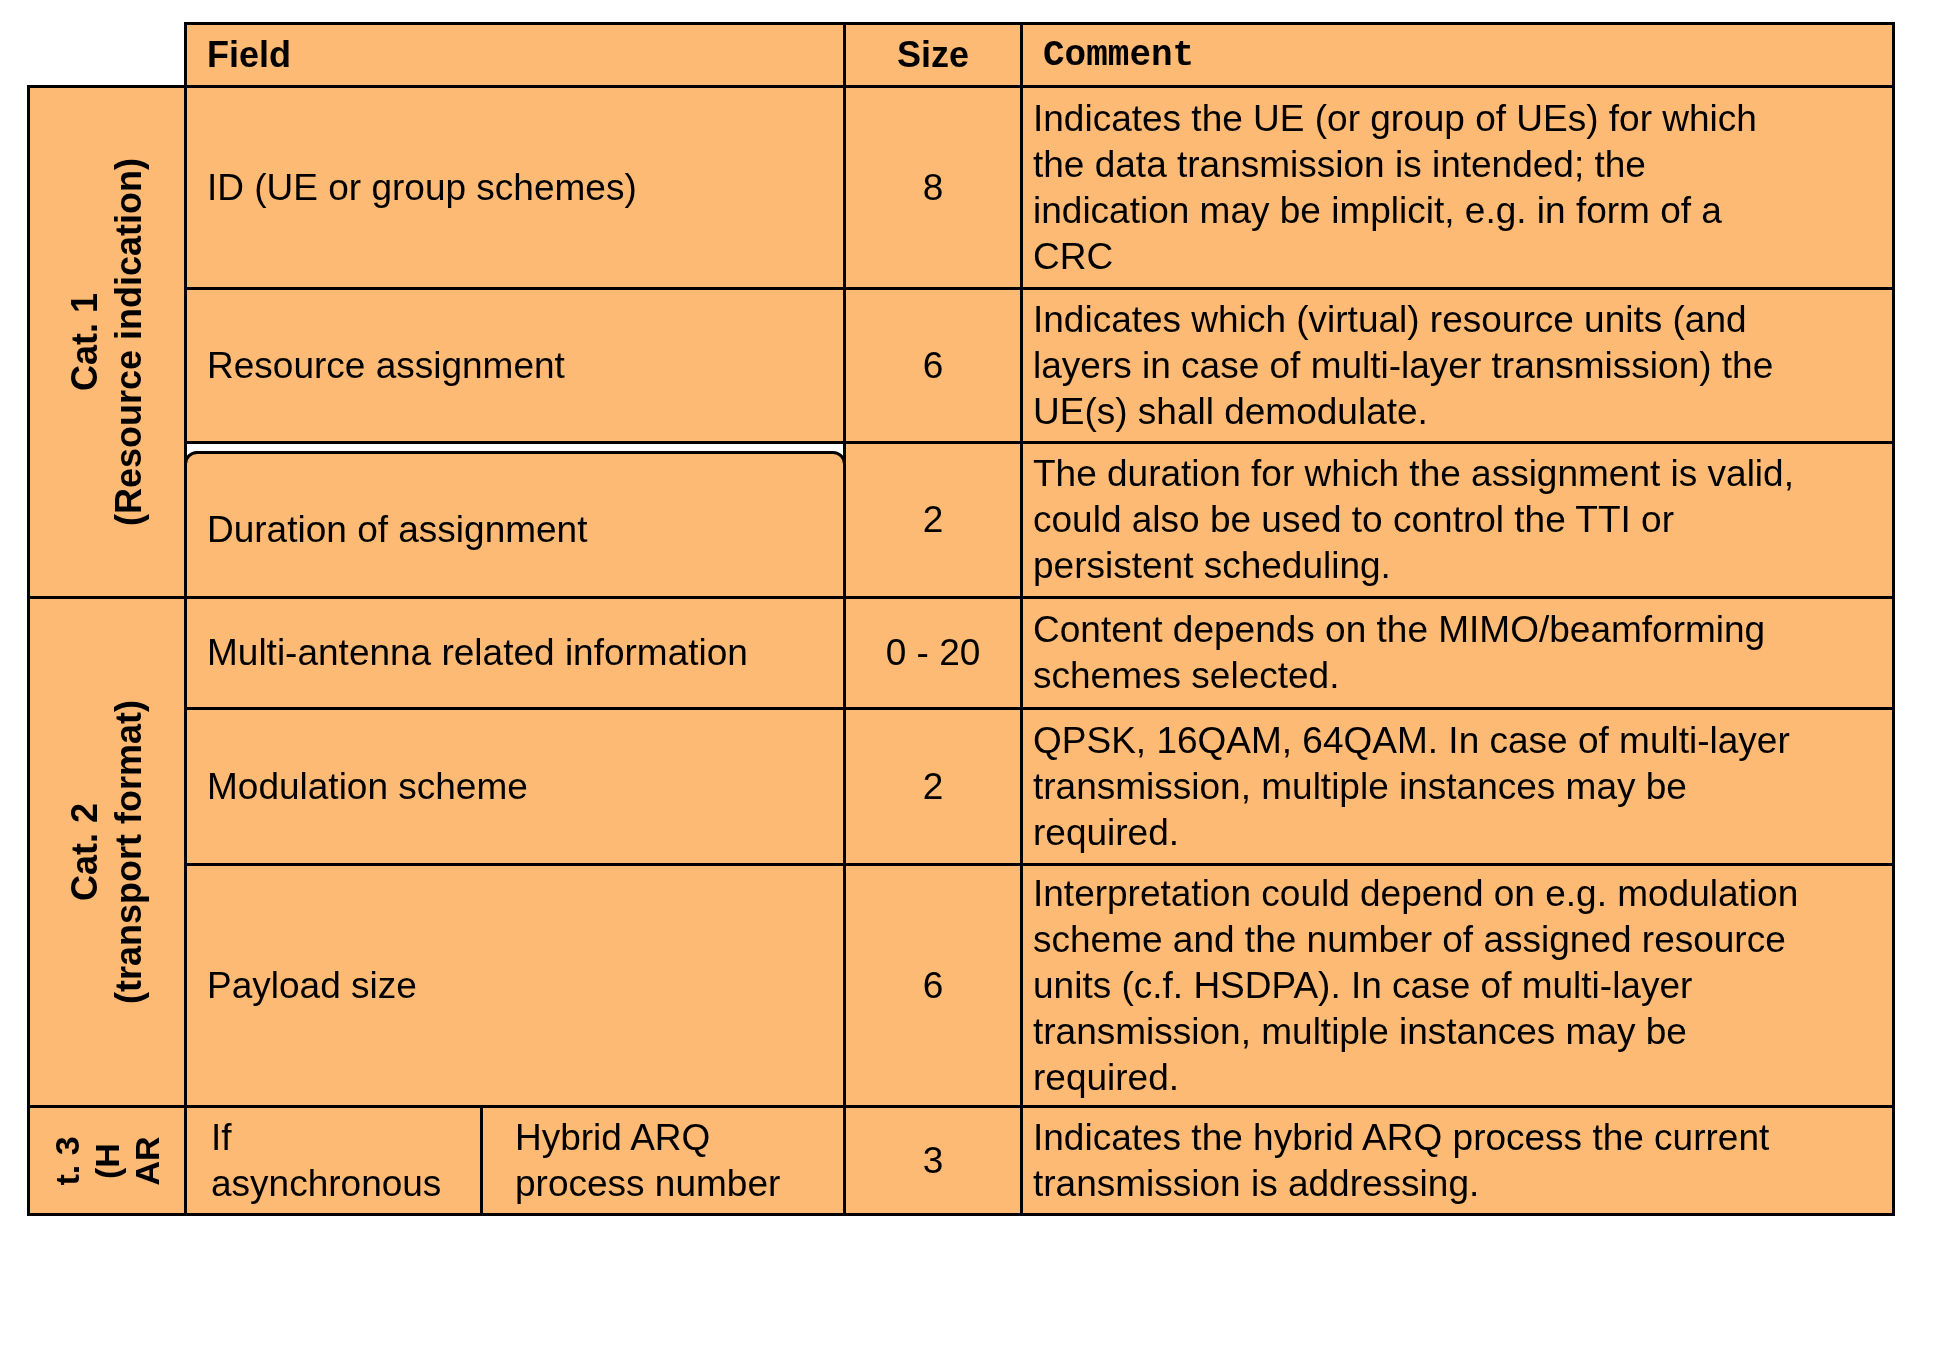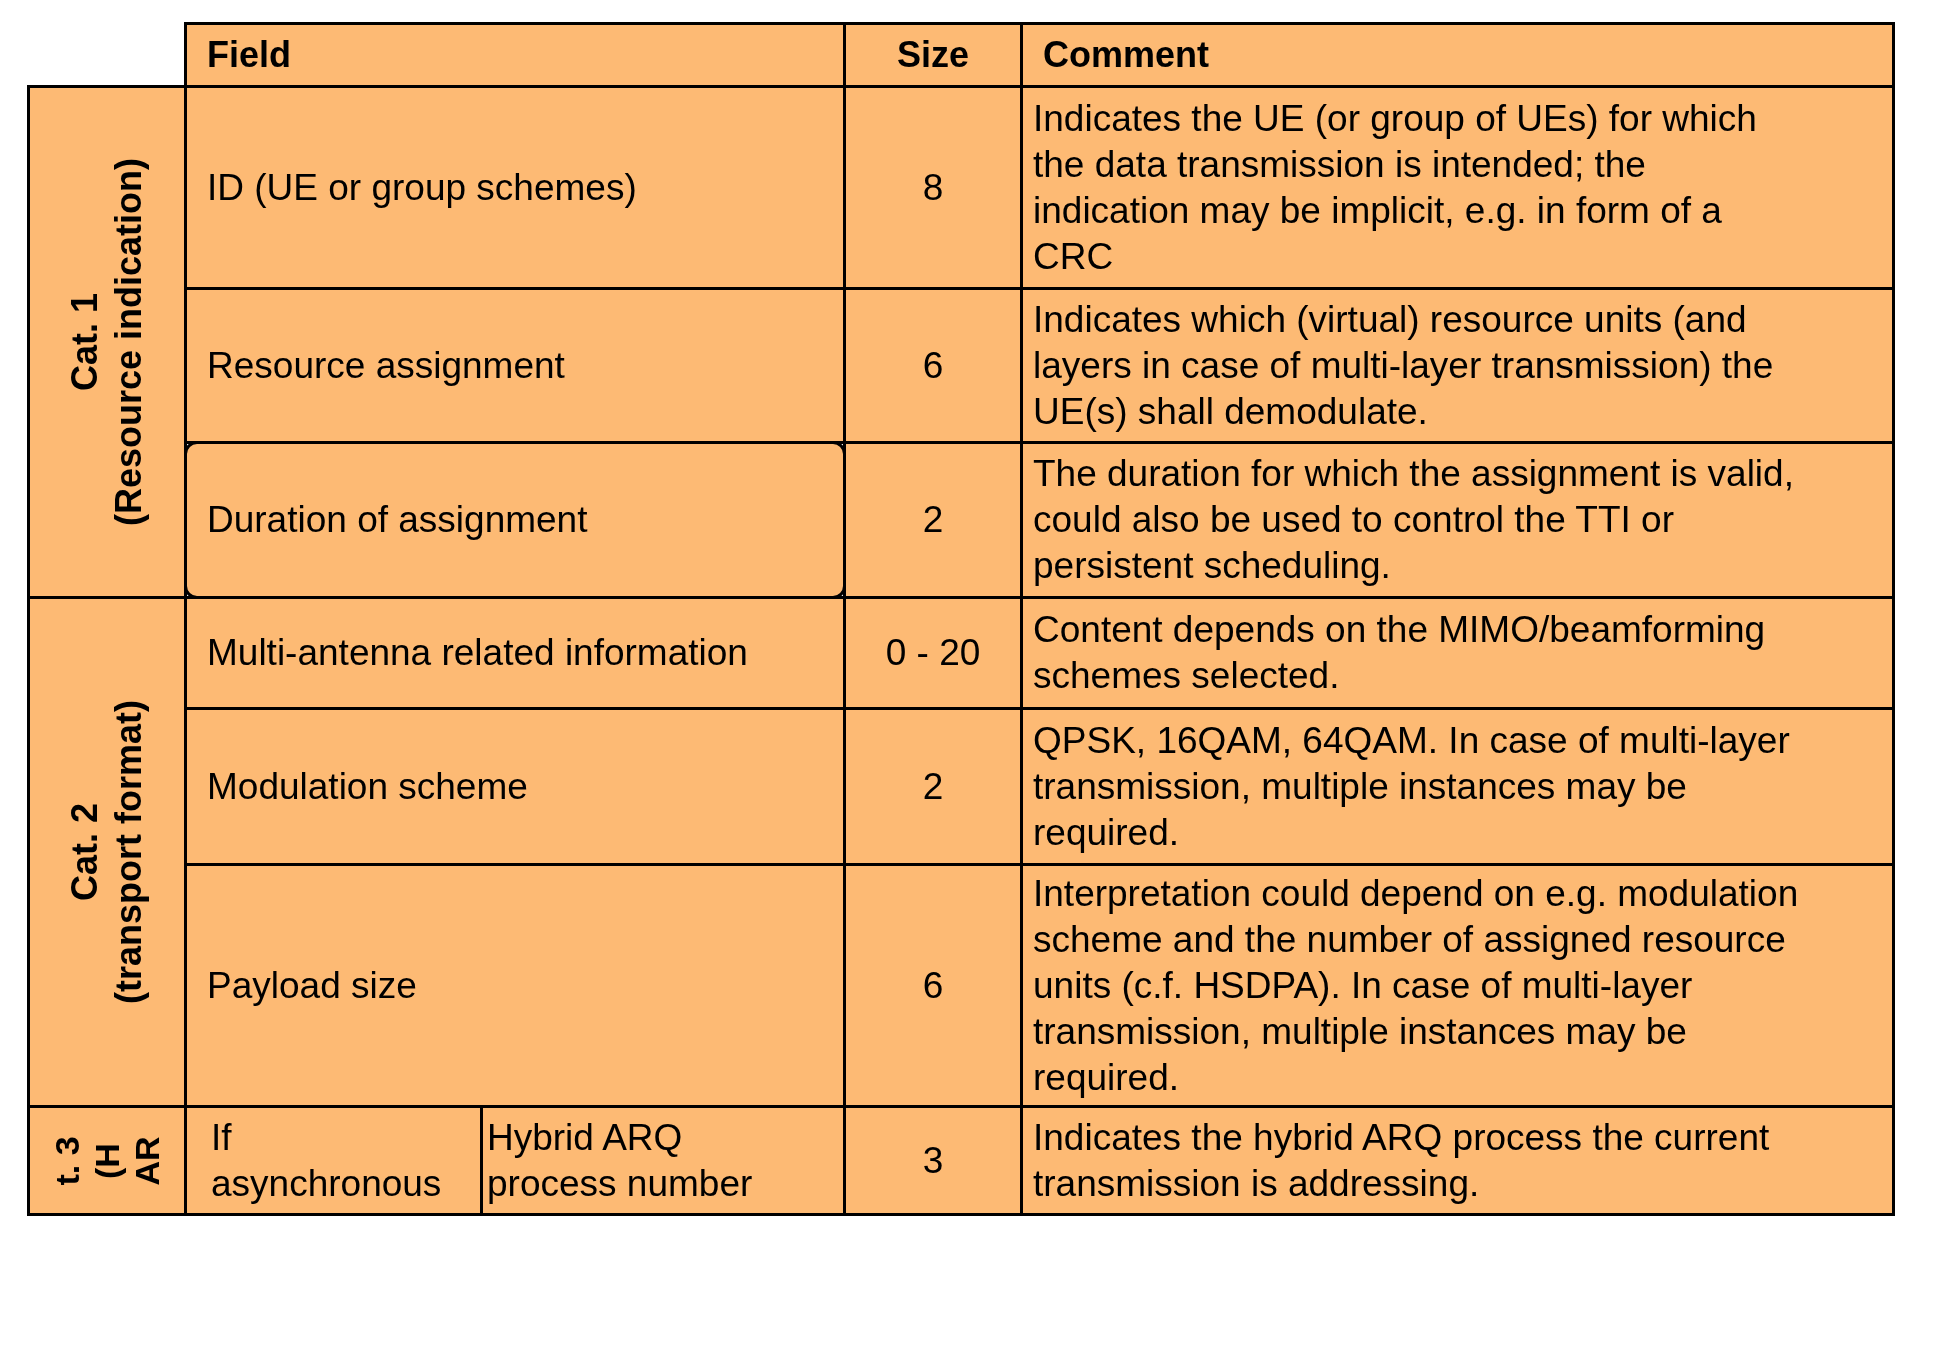--- a/index.html
+++ b/index.html
@@ -22,21 +22,21 @@
 <body>
 
 <div class="tbl">
 
   <div class="cell left" style="left:184px; top:22px; width:662px; height:66px;">
     <span class="hdr">Field</span>
   </div>
   <div class="cell center" style="left:843px; top:22px; width:180px; height:66px;">
     <span class="hdr">Size</span>
   </div>
-  <div class="cell left" style="left:1020px; top:22px; width:875px; height:66px;">
+  <div class="cell left" style="left:1020px; top:22px; width:875px; height:66px;font-family:Liberation Mono, monospace;">
     <span class="hdr">Comment</span>
   </div>
 
   <div class="cell cat" style="left:27px; top:85px; width:160px; height:514px;">
     <span class="rot">Cat. 1
 (Resource indication)</span>
   </div>
   <div class="cell cat" style="left:27px; top:596px; width:160px; height:512px;">
     <span class="rot">Cat. 2
 (transport format)</span>
@@ -65,21 +65,21 @@
   </div>
   <div class="cell center" style="left:843px; top:287px; width:180px; height:157px;">
     <span class="txt">6</span>
   </div>
   <div class="cell comment" style="left:1020px; top:287px; width:875px; height:157px;">
     <span class="txt">Indicates which (virtual) resource units (and
 layers in case of multi-layer transmission) the
 UE(s) shall demodulate.</span>
   </div>
 
-  <div class="cell left" style="left:184px; top:441px; width:662px; height:158px;border-radius:13px;">
+  <div class="cell left" style="left:184px; top:451px; width:662px; height:158px;border-radius:13px;">
     <span class="txt">Duration of assignment</span>
   </div>
   <div class="cell center" style="left:843px; top:441px; width:180px; height:158px;">
     <span class="txt">2</span>
   </div>
   <div class="cell comment" style="left:1020px; top:441px; width:875px; height:158px;">
     <span class="txt">The duration for which the assignment is valid,
 could also be used to control the TTI or
 persistent scheduling.</span>
   </div>
@@ -118,21 +118,21 @@
 scheme and the number of assigned resource
 units (c.f. HSDPA). In case of multi-layer
 transmission, multiple instances may be
 required.</span>
   </div>
 
   <div class="cell left" style="left:184px; top:1105px; width:299px; height:111px; padding-left:24px;">
     <span class="txt">If
 asynchronous</span>
   </div>
-  <div class="cell left" style="left:480px; top:1105px; width:366px; height:111px; padding-left:4px;">
+  <div class="cell left" style="left:480px; top:1105px; width:366px; height:111px; padding-left:32px;">
     <span class="txt">Hybrid ARQ
 process number</span>
   </div>
   <div class="cell center" style="left:843px; top:1105px; width:180px; height:111px;">
     <span class="txt">3</span>
   </div>
   <div class="cell comment" style="left:1020px; top:1105px; width:875px; height:111px;">
     <span class="txt">Indicates the hybrid ARQ process the current
 transmission is addressing.</span>
   </div>

